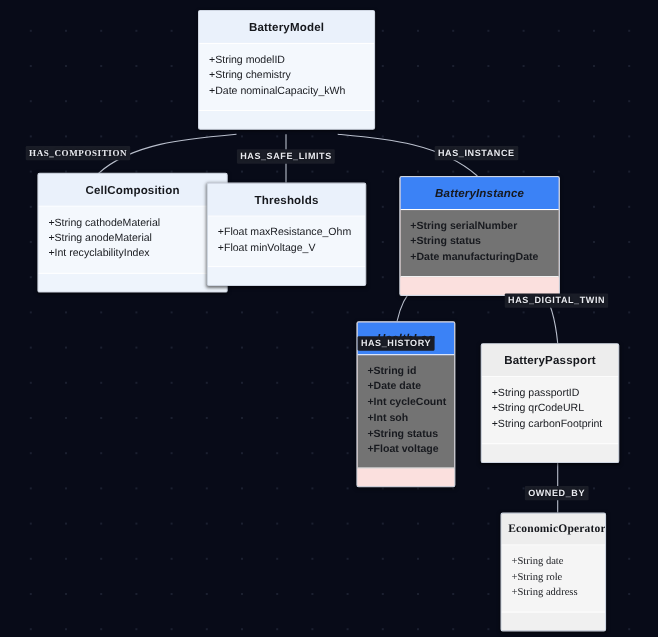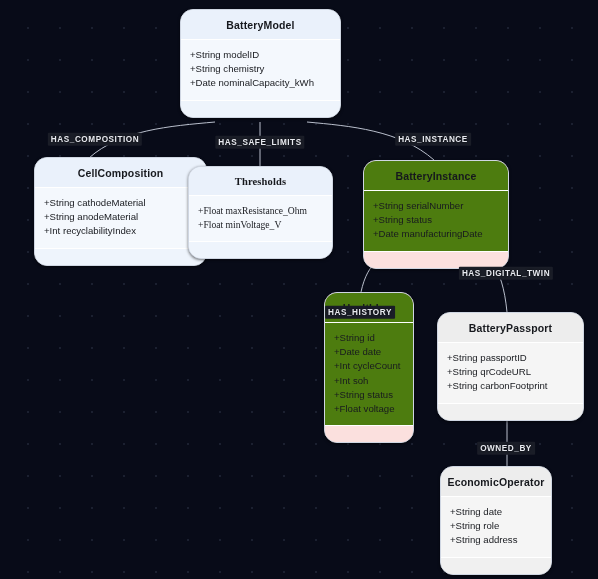--- a/index.html
+++ b/index.html
@@ -33,21 +33,21 @@
     width: 598px;
     height: 579px;
     pointer-events: none;
   }
 
   
   .node {
     position: absolute;
     box-sizing: border-box;
     border: 1px solid #cfd6e2;
-    border-radius: 13px;
+    border-radius: 2px;
     box-shadow: 0 1px 3px rgba(0,0,0,0.55);
     overflow: hidden;
   }
   .node-title {
     text-align: center;
     font-size: 10.5px;
     font-weight: bold;
     color: #16181d;
     letter-spacing: 0.15px;
     padding: 9px 6px 8px 6px;
@@ -69,22 +69,22 @@
   }
 
   
   .theme-blue { background: #eaf1fb; }
   .theme-blue .node-title { background: #eaf1fb; }
   .theme-blue .node-attrs { background: #f4f8fd; }
   .theme-blue .node-methods { background: #eef4fc; }
 
   
   .theme-pink { background: #f9dcd9; }
-  .theme-pink .node-title { background: #4d7c0f; }
-  .theme-pink .node-attrs { background: #4d7c0f; }
+  .theme-pink .node-title { background: #3b82f6; font-style: italic; }
+  .theme-pink .node-attrs { background: #737373; font-weight: bold; }
   .theme-pink .node-methods { background: #fbe0de; }
 
   
   .theme-gray { background: #ededed; }
   .theme-gray .node-title { background: #ededed; }
   .theme-gray .node-attrs { background: #f5f5f5; }
   .theme-gray .node-methods { background: #f0f0f0; }
 
   
   .edge-label {
@@ -134,21 +134,21 @@
   <div class="node theme-blue" style="left:34px; top:157px; width:173px;">
     <div class="node-title">CellComposition</div>
     <div class="node-attrs">
       <div class="attr">+String cathodeMaterial</div>
       <div class="attr">+String anodeMaterial</div>
       <div class="attr">+Int recyclabilityIndex</div>
     </div>
     <div class="node-methods"></div>
   </div>
 
-  <div class="node theme-blue" style="left:188px; top:166px; width:145px;font-family:Liberation Serif, serif;">
+  <div class="node theme-blue" style="left:188px; top:166px; width:145px;">
     <div class="node-title">Thresholds</div>
     <div class="node-attrs">
       <div class="attr">+Float maxResistance_Ohm</div>
       <div class="attr">+Float minVoltage_V</div>
     </div>
     <div class="node-methods"></div>
   </div>
 
   <div class="node theme-pink" style="left:363px; top:160px; width:146px;">
     <div class="node-title">BatteryInstance</div>
@@ -166,41 +166,41 @@
       <div class="attr">+String id</div>
       <div class="attr">+Date date</div>
       <div class="attr">+Int cycleCount</div>
       <div class="attr">+Int soh</div>
       <div class="attr">+String status</div>
       <div class="attr">+Float voltage</div>
     </div>
     <div class="node-methods"></div>
   </div>
 
-  <div class="node theme-gray" style="left:437px; top:312px; width:147px;">
+  <div class="node theme-gray" style="left:437px; top:312px; width:126px;">
     <div class="node-title">BatteryPassport</div>
     <div class="node-attrs">
       <div class="attr">+String passportID</div>
       <div class="attr">+String qrCodeURL</div>
       <div class="attr">+String carbonFootprint</div>
     </div>
     <div class="node-methods"></div>
   </div>
 
-  <div class="node theme-gray" style="left:440px; top:466px; width:112px;">
+  <div class="node theme-gray" style="left:455px; top:466px; width:96px;font-family:Liberation Serif, serif;">
     <div class="node-title">EconomicOperator</div>
     <div class="node-attrs">
       <div class="attr">+String date</div>
       <div class="attr">+String role</div>
       <div class="attr">+String address</div>
     </div>
     <div class="node-methods"></div>
   </div>
 
-  <div class="edge-label" style="left:95px; top:139px;">HAS_COMPOSITION</div>
+  <div class="edge-label" style="left:71px; top:139px;font-family:Liberation Serif, serif;">HAS_COMPOSITION</div>
 
   <div class="edge-label" style="left:260px; top:142px;">HAS_SAFE_LIMITS</div>
 
   <div class="edge-label" style="left:433px; top:139px;">HAS_INSTANCE</div>
 
   <div class="edge-label" style="left:360px; top:273px;margin-top:39px;">HAS_HISTORY</div>
 
   <div class="edge-label" style="left:506px; top:273px;">HAS_DIGITAL_TWIN</div>
 
   <div class="edge-label" style="left:506px; top:448px;">OWNED_BY</div>

